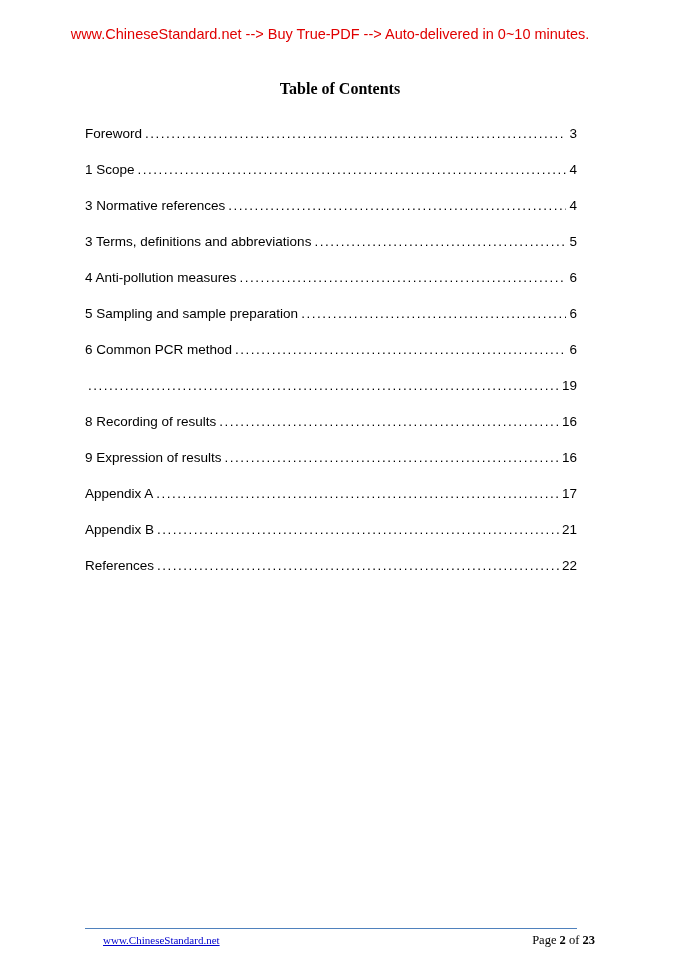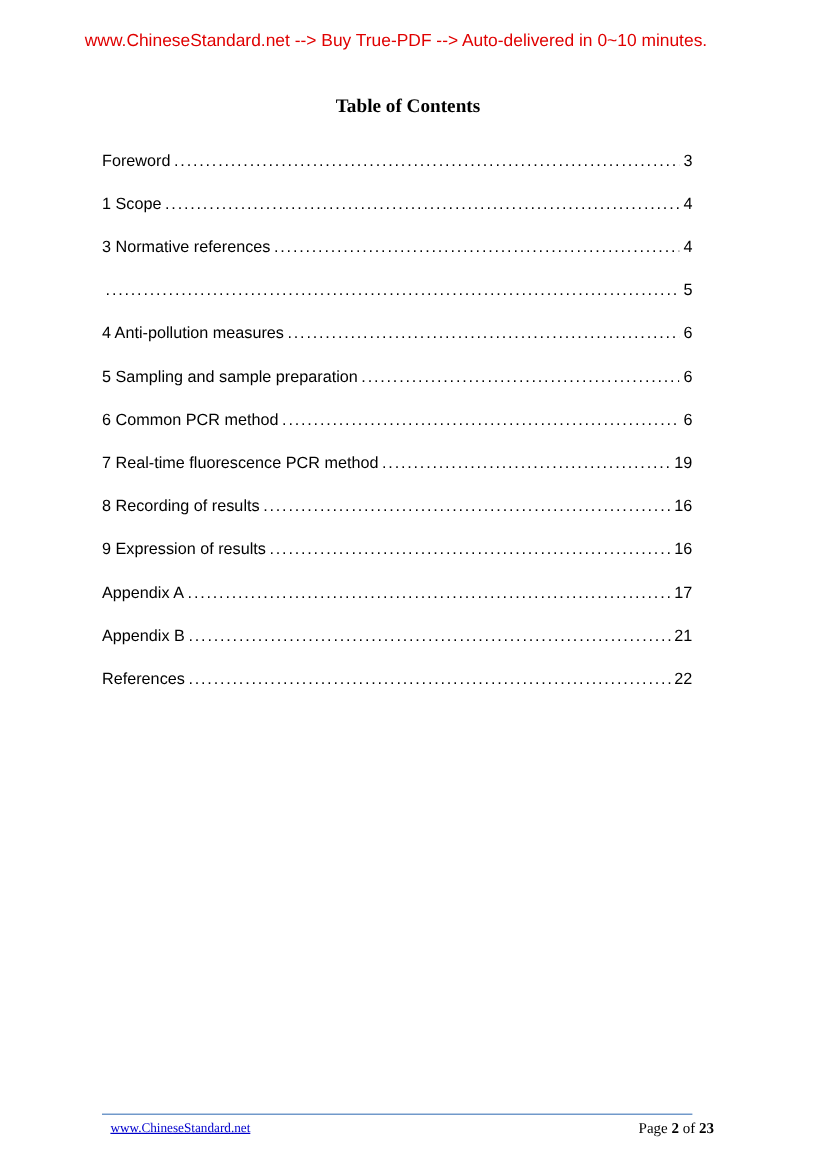--- a/index.html
+++ b/index.html
@@ -68,21 +68,21 @@
   .toc-page { white-space: nowrap; }
   .footer-rule {
     position: absolute;
     left: 85px;
     right: 83px;
     top: 928px;
     border-top: 1px solid #4f81bd;
   }
   .footer-link {
     position: absolute;
-    left: 92px;
+    left: 103px;
     top: 934px;
     font-family: "Liberation Serif", serif;
     font-size: 11px;
     color: #0000cc;
     text-decoration: underline;
     cursor: pointer;
   }
   .footer-page {
     position: absolute;
     right: 65px;
@@ -116,20 +116,21 @@
       <span class="toc-page">4</span>
     </div>
 
     <div class="toc-row">
       <span class="toc-label">3 Normative references</span>
       <span class="toc-dots"></span>
       <span class="toc-page">4</span>
     </div>
 
     <div class="toc-row">
+      <span class="toc-label">3 Terms, definitions and abbreviations</span>
       <span class="toc-dots"></span>
       <span class="toc-page">5</span>
     </div>
 
     <div class="toc-row">
       <span class="toc-label">4 Anti-pollution measures</span>
       <span class="toc-dots"></span>
       <span class="toc-page">6</span>
     </div>
 
@@ -139,21 +140,20 @@
       <span class="toc-page">6</span>
     </div>
 
     <div class="toc-row">
       <span class="toc-label">6 Common PCR method</span>
       <span class="toc-dots"></span>
       <span class="toc-page">6</span>
     </div>
 
     <div class="toc-row">
-      <span class="toc-label">7 Real-time fluorescence PCR method</span>
       <span class="toc-dots"></span>
       <span class="toc-page">19</span>
     </div>
 
     <div class="toc-row">
       <span class="toc-label">8 Recording of results</span>
       <span class="toc-dots"></span>
       <span class="toc-page">16</span>
     </div>
 

